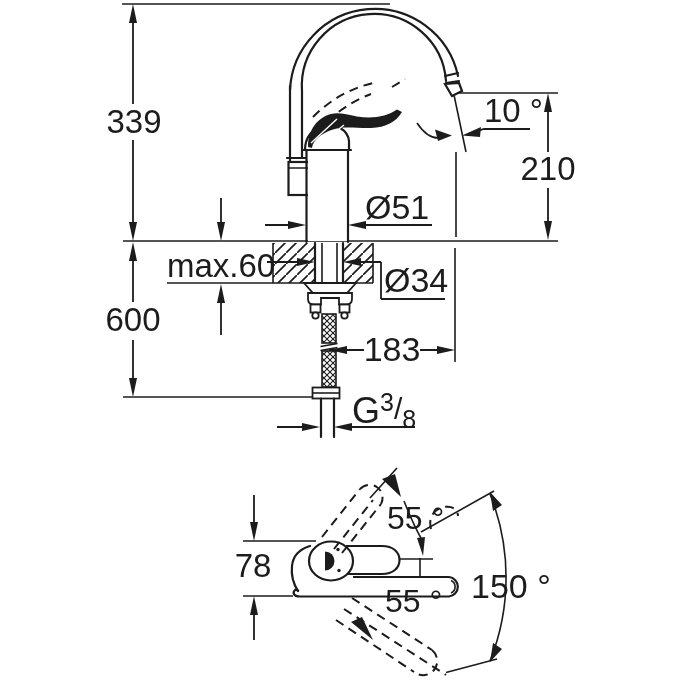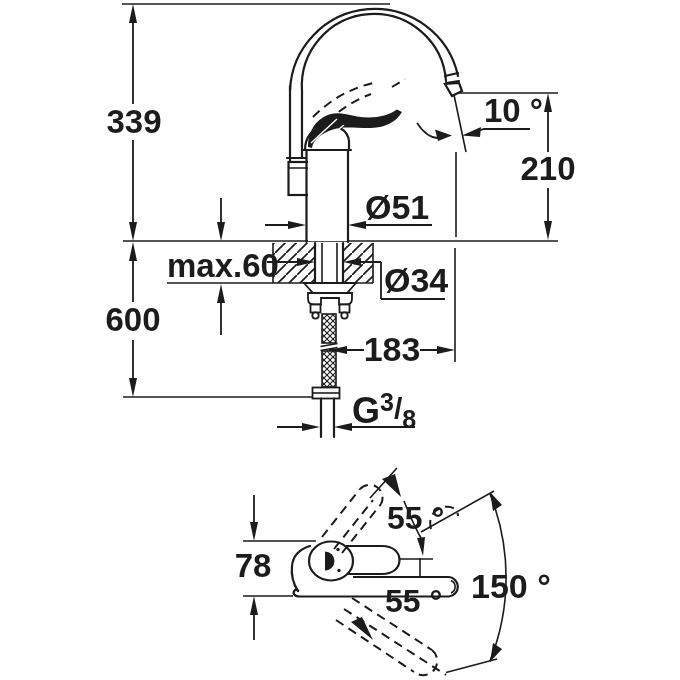--- a/index.html
+++ b/index.html
@@ -1,16 +1,16 @@
 <!DOCTYPE html>
 <html><head>
 <meta charset="utf-8">
 <style>
   html,body{margin:0;padding:0;background:#ffffff;}
-  .stage{width:680px;height:680px;position:relative;background:#ffffff;overflow:hidden;font-weight:bold;}
+  .stage{width:680px;height:680px;position:relative;background:#ffffff;overflow:hidden;}
   svg{display:block;}
   .ln{stroke:#1c1c1c;stroke-width:2.2;fill:none;stroke-linecap:round;}
   .thin{stroke:#1c1c1c;stroke-width:1.6;fill:none;stroke-linecap:butt;}
   .dim{stroke:#1c1c1c;stroke-width:1.8;fill:none;stroke-linecap:butt;}
   .dash{stroke:#1c1c1c;stroke-width:2;fill:none;stroke-dasharray:9 6;stroke-linecap:butt;}
   .ah{fill:#1c1c1c;stroke:none;}
   .wfill{fill:#ffffff;stroke:#1c1c1c;stroke-width:2.2;}
   .wfill-thin{fill:#ffffff;stroke:#1c1c1c;stroke-width:1.8;}
   .blk{fill:#1c1c1c;stroke:none;}
   .wline{stroke:#ffffff;stroke-width:1.4;fill:none;}

